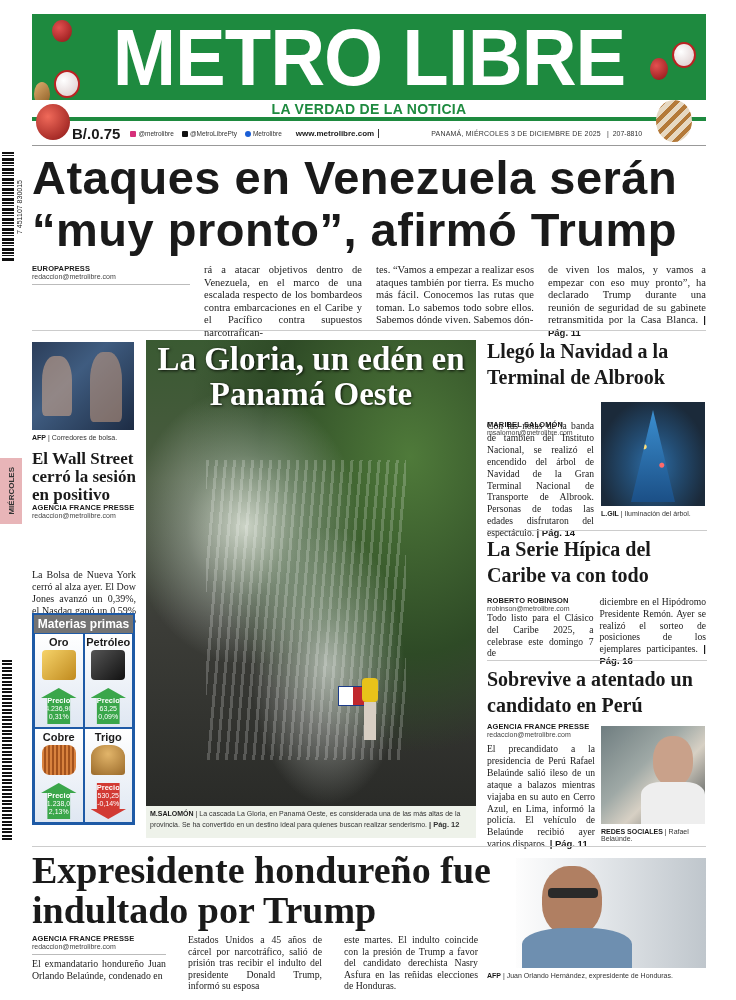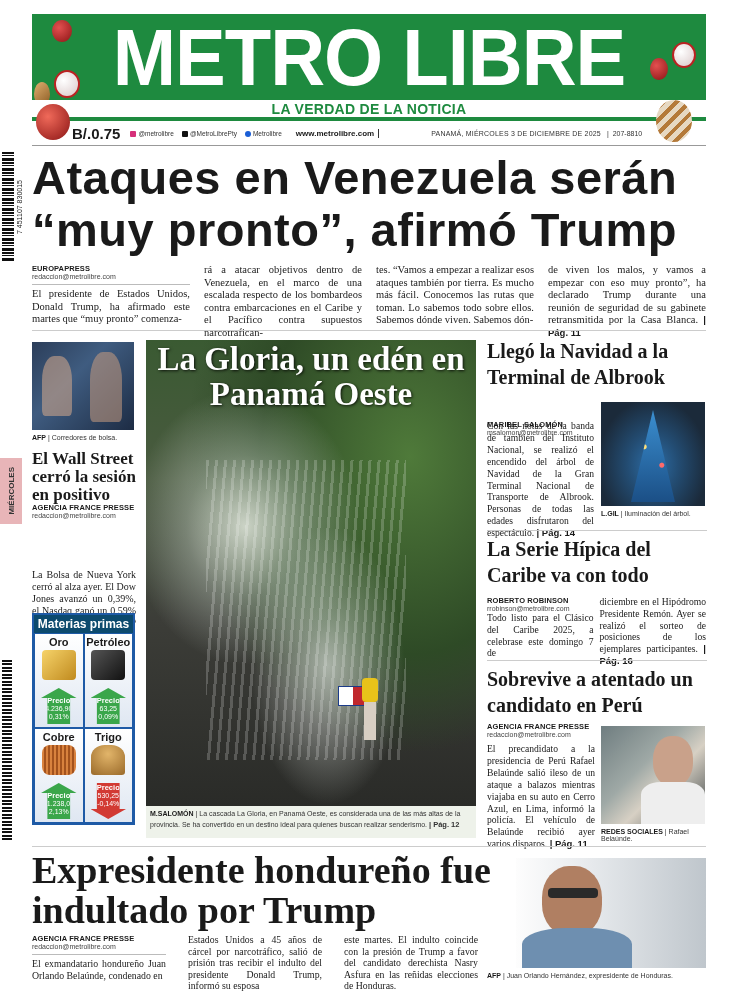--- a/index.html
+++ b/index.html
@@ -54,21 +54,21 @@
   #wall-photo { left: 32px; top: 342px; width: 102px; height: 88px; background: linear-gradient(135deg, #2c3e5a 0%, #3f5c80 40%, #1d2c44 100%); overflow: hidden; }
   .caption { font-family: "Liberation Sans", sans-serif; font-size: 7px; color: #333; }
   .caption b { font-weight: 700; color: #1a1a1a; }
   #wall-caption { left: 32px; top: 434px; width: 110px; }
   #wall-head { left: 32px; top: 450px; width: 110px; font-family: "Liberation Serif", serif; font-weight: 700; font-size: 17px; line-height: 18px; }
   #wall-byline { left: 32px; top: 503px; width: 108px; }
   #wall-body { left: 32px; top: 541px; width: 104px; margin-top: 28px; }
   #wall-body .body { font-size: 10px; line-height: 12px; }
 
   #materias { left: 32px; top: 613px; width: 103px; height: 212px; border: 2px solid #1e5aa6; background: #e6eef7; }
-  #materias .mh { background: #0c4a6e; color: #fff; font-family: "Liberation Sans", sans-serif; font-weight: 700; font-size: 12px; text-align: center; height: 18px; line-height: 18px; }
+  #materias .mh { background: #737373; color: #fff; font-family: "Liberation Sans", sans-serif; font-weight: 700; font-size: 12px; text-align: center; height: 18px; line-height: 18px; }
   #materias .grid { display: grid; grid-template-columns: 1fr 1fr; grid-template-rows: 1fr 1fr; height: 190px; }
   .cell { position: relative; border: 1px solid #1e5aa6; text-align: center; background: linear-gradient(180deg, #ffffff 0%, #dfe7f2 100%); }
   .cell .cn { font-family: "Liberation Sans", sans-serif; font-weight: 700; font-size: 11px; margin-top: 2px; }
   .cell .img { width: 34px; height: 30px; margin: 2px auto 0; border-radius: 4px; }
   .cell .arrow { position: absolute; left: 6px; right: 6px; bottom: 3px; height: 36px; font-family: "Liberation Sans", sans-serif; color: #fff; font-size: 7px; line-height: 8px; padding-top: 9px; }
   .cell .arrow.up { background: #3aa64a; clip-path: polygon(50% 0, 100% 28%, 82% 28%, 82% 100%, 18% 100%, 18% 28%, 0 28%); }
   .cell .arrow.down { background: #d23a33; clip-path: polygon(18% 0, 82% 0, 82% 72%, 100% 72%, 50% 100%, 0 72%, 18% 72%); padding-top: 1px; }
   .cell .arrow .lbl { font-weight: 700; font-size: 7.5px; }
 
   
@@ -160,21 +160,20 @@
 <div id="day-tab" class="abs">
     <span>MIÉRCOLES</span>
   </div>
 
 <div id="headline" class="abs">Ataques en Venezuela serán “muy pronto”, afirmó Trump</div>
 <div id="lead-cols" class="abs">
   <div class="col">
     <div class="byline-name">EUROPAPRESS</div>
     <div class="byline-mail">redaccion@metrolibre.com</div>
     <div class="hr"></div>
-    <div class="body">El presidente de Estados Unidos, Donald Trump, ha afirmado este martes que “muy pronto” comenza-</div>
   </div>
   <div class="col">
       <div class="body">rá a atacar objetivos dentro de Venezuela, en el marco de una escalada respecto de los bombardeos contra embarcaciones en el Caribe y el Pacífico contra supuestos narcotrafican-</div>
     </div>
   <div class="col">
       <div class="body">tes. “Vamos a empezar a realizar esos ataques también por tierra. Es mucho más fácil. Conocemos las rutas que toman. Lo sabemos todo sobre ellos. Sabemos dónde viven. Sabemos dón-</div>
     </div>
   <div class="col">
       <div class="body"><span>de viven los malos, y vamos a empezar con eso muy pronto”, ha declarado Trump durante una reunión de seguridad de su gabinete retransmitida por la Casa Blanca.</span> <span class="pag">| Pág. 11</span></div>
     </div>

